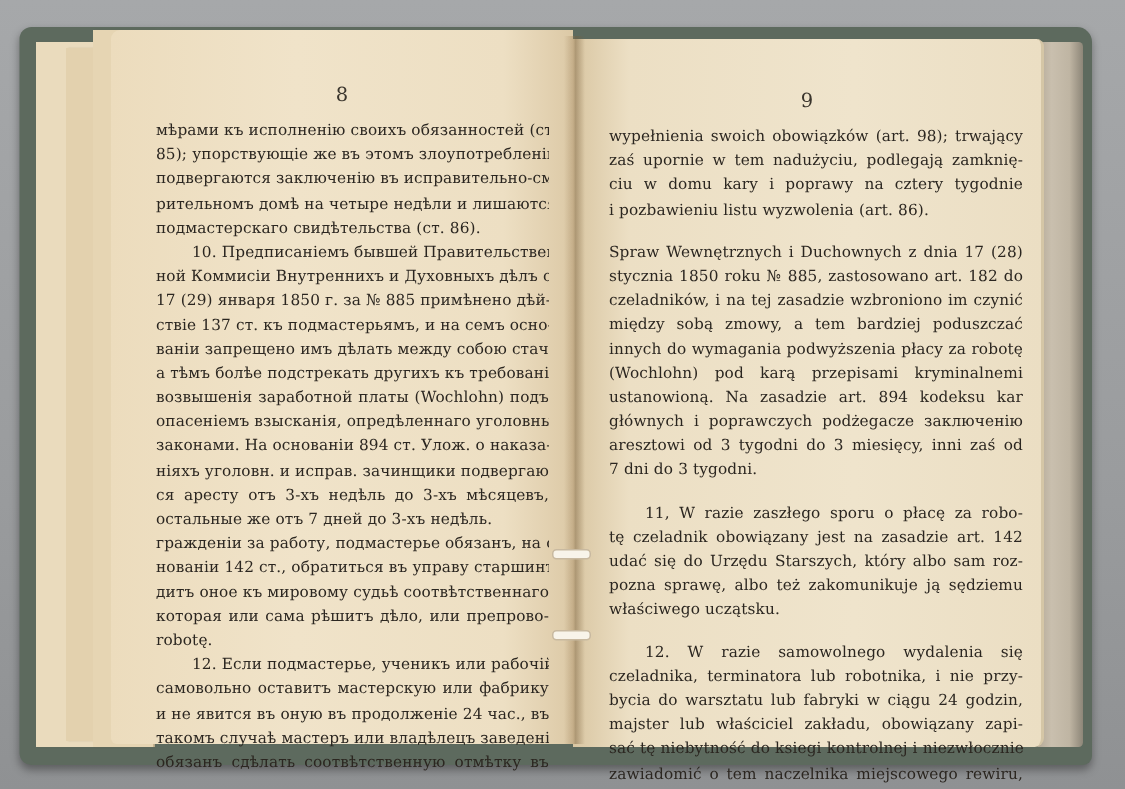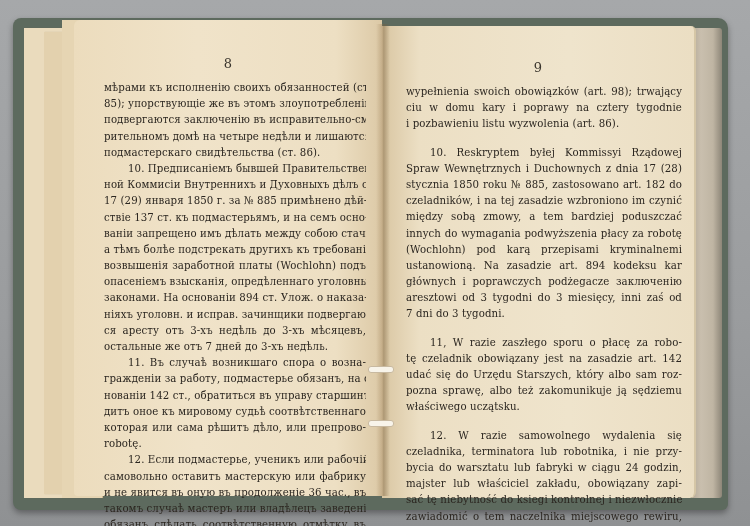--- a/index.html
+++ b/index.html
@@ -93,43 +93,42 @@
       <span class="line ">ствіе 137 ст. къ подмастерьямъ, и на семъ осно-</span>
       <span class="line ">ваніи запрещено имъ дѣлать между собою стачки,</span>
       <span class="line ">а тѣмъ болѣе подстрекать другихъ къ требованію</span>
       <span class="line ">возвышенія заработной платы (Wochlohn) подъ</span>
       <span class="line ">опасеніемъ взысканія, опредѣленнаго уголовными</span>
       <span class="line ">законами. На основаніи 894 ст. Улож. о наказа-</span>
       <span class="line ">ніяхъ уголовн. и исправ. зачинщики подвергают-</span>
       <span class="line ">ся аресту отъ 3-хъ недѣль до 3-хъ мѣсяцевъ,</span>
       <span class="line last">остальные же отъ 7 дней до 3-хъ недѣль.</span>
       <div class="para-gap" style="height: 0px;"></div>
-      <span class="line indent">11. Въ случаѣ возникшаго спора о возна-</span>
       <span class="line ">гражденіи за работу, подмастерье обязанъ, на ос-</span>
       <span class="line ">нованіи 142 ст., обратиться въ управу старшинъ.</span>
       <span class="line ">дитъ оное къ мировому судьѣ соотвѣтственнаго</span>
       <span class="line ">которая или сама рѣшитъ дѣло, или препрово-</span>
       <span class="line last">robotę.</span>
       <div class="para-gap" style="height: 0px;"></div>
       <span class="line indent">12. Если подмастерье, ученикъ или рабочій</span>
       <span class="line ">самовольно оставитъ мастерскую или фабрику</span>
-      <span class="line ">и не явится въ оную въ продолженіе 36 час., въ</span>
+      <span class="line ">и не явится въ оную въ продолженіе 24 час., въ</span>
       <span class="line ">такомъ случаѣ мастеръ или владѣлецъ заведенія</span>
       <span class="line ">обязанъ сдѣлать соотвѣтственную отмѣтку въ</span>
     </div>
 </div>
 
 <div class="page page-right">
   <div class="page-number">9</div>
   <div class="text" id="right-text">
       <span class="line ">wypełnienia swoich obowiązków (art. 98); trwający</span>
+      <span class="line ">zaś upornie w tem nadużyciu, podlegają zamknię-</span>
       <span class="line ">ciu w domu kary i poprawy na cztery tygodnie</span>
       <span class="line last">i pozbawieniu listu wyzwolenia (art. 86).</span>
       <div class="para-gap-lg"></div>
-      <span class="line indent">10. Reskryptem byłej Kommissyi Rządowej</span>
       <span class="line ">Spraw Wewnętrznych i Duchownych z dnia 17 (28)</span>
       <span class="line ">stycznia 1850 roku № 885, zastosowano art. 182 do</span>
       <span class="line ">czeladników, i na tej zasadzie wzbroniono im czynić</span>
       <span class="line ">między sobą zmowy, a tem bardziej poduszczać</span>
       <span class="line ">innych do wymagania podwyższenia płacy za robotę</span>
       <span class="line ">(Wochlohn) pod karą przepisami kryminalnemi</span>
       <span class="line ">ustanowioną. Na zasadzie art. 894 kodeksu kar</span>
       <span class="line ">głównych i poprawczych podżegacze заключенію</span>
       <span class="line ">aresztowi od 3 tygodni do 3 miesięcy, inni zaś od</span>
       <span class="line last">7 dni do 3 tygodni.</span>

